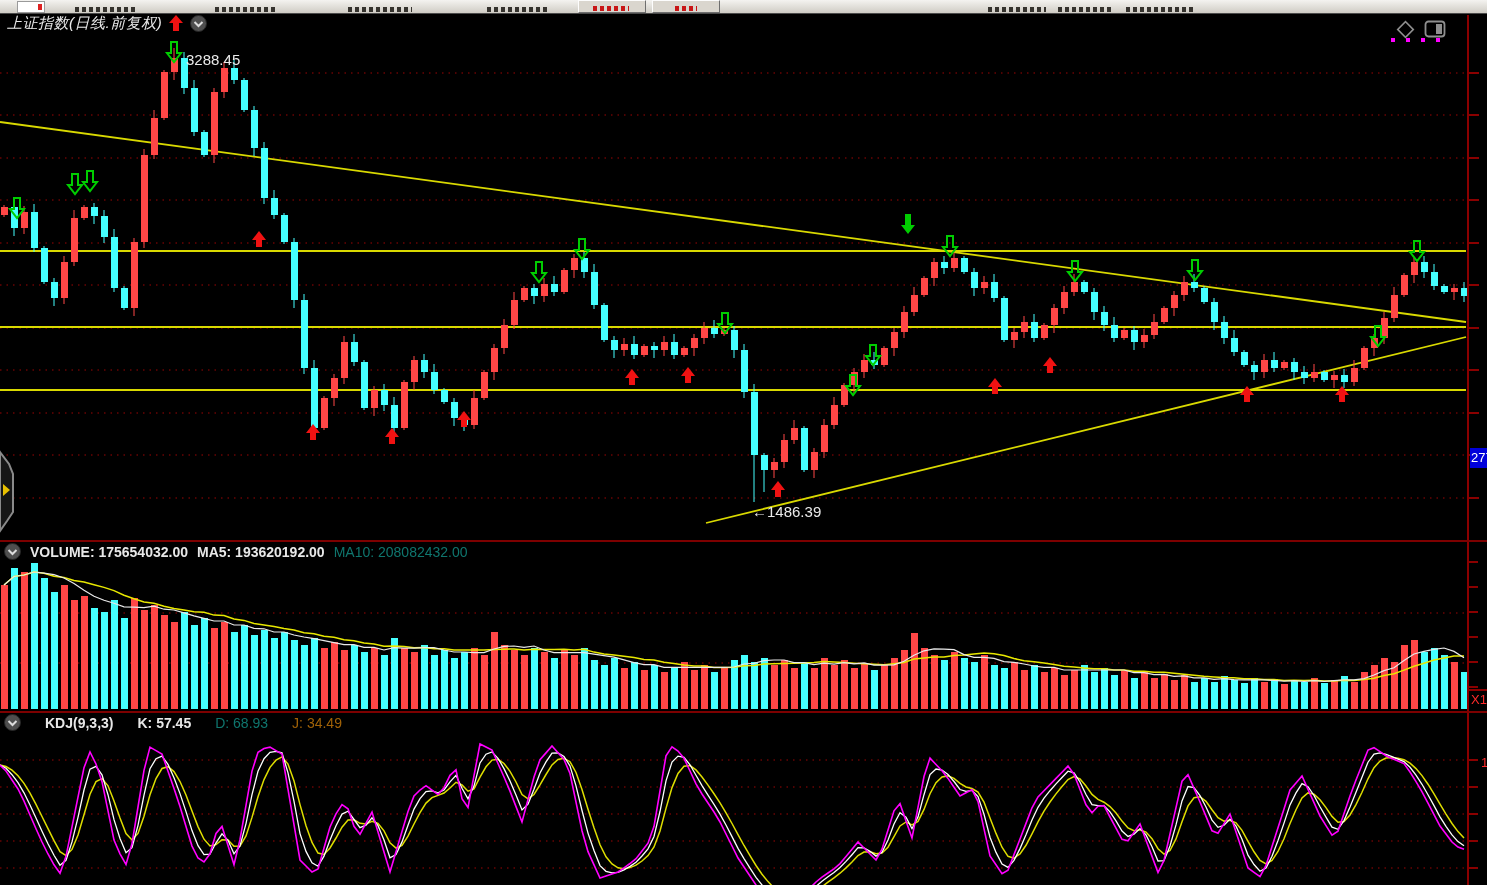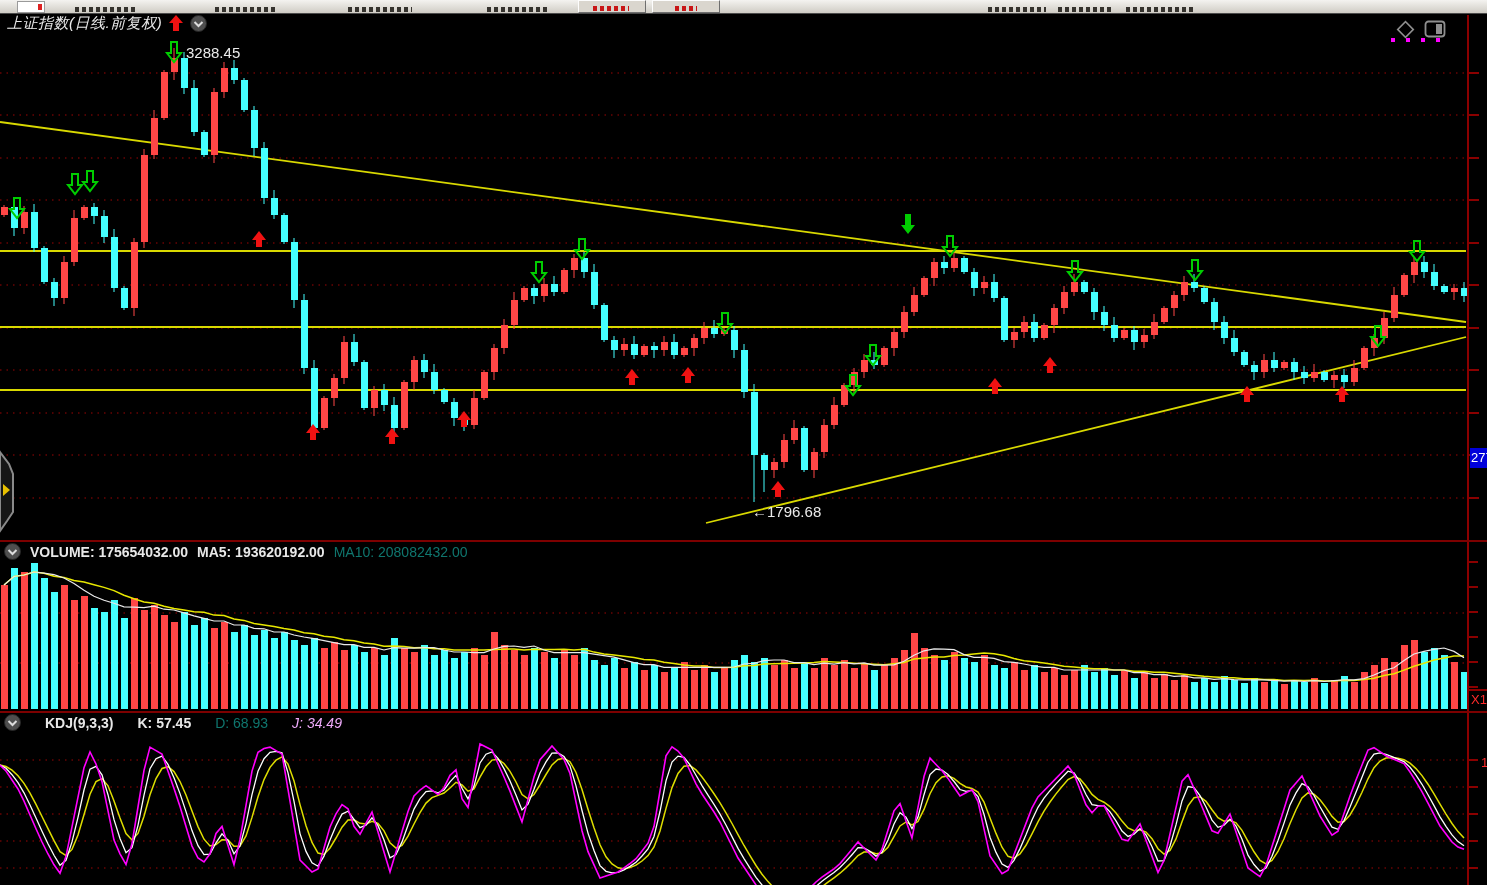--- a/index.html
+++ b/index.html
@@ -22,21 +22,21 @@
   #title-row .sym{color:#eaeaea;font-size:15px;letter-spacing:.5px;}
   .chev-circle{width:17px;height:17px;display:inline-block;}
   #corner-icons{position:absolute;top:18px;left:1394px;z-index:20;display:flex;gap:8px;align-items:center;}
   #dots{position:absolute;left:1391px;top:38px;z-index:20;}
   #dots b{position:absolute;top:0;width:4px;height:4px;background:#ff00ff;}
   .float-label{position:absolute;color:#eaeaea;font-size:15px;z-index:15;white-space:nowrap;}
   #price-tag{position:absolute;left:1470px;top:448px;width:17px;height:20px;background:#0000da;
       color:#fff;font-size:13px;line-height:20px;padding-left:1px;overflow:hidden;z-index:25;}
   #vol-header,#kdj-header{position:absolute;left:4px;display:flex;align-items:center;gap:9px;z-index:20;font-size:14px;}
   #vol-header{top:543px;}  #kdj-header{top:714px;gap:24px;}
-  .wtxt{color:#e8e8e8;font-weight:bold;} .ytxt{color:#0f766e;} .mtxt{color:#f0abfc;font-style:italic;}
+  .wtxt{color:#e8e8e8;font-weight:bold;} .ytxt{color:#0f766e;} .mtxt{color:#a16207;}
   #x1-label{position:absolute;left:1471px;top:692px;width:16px;height:26px;overflow:hidden;
       color:#ff2a2a;font-size:13px;z-index:25;}
   #kdj-right-label{position:absolute;left:1481px;top:755px;color:#ff2a2a;font-size:13px;z-index:25;}
 </style>
 </head>
 <body>
 
 <div id="menu-strip">
   <span class="mframe">
       <i></i>
@@ -607,22 +607,22 @@
     <rect x="12" y="4" width="6" height="10" fill="#8f8f8f"></rect>
   </svg>
 </div>
 <div id="dots">
   <b style="left:0"></b>
     <b style="left:15px"></b>
     <b style="left:30px"></b>
     <b style="left:45px"></b>
 </div>
 
-<div class="float-label" id="peak-label" style="left: 186px; top: 44px;">3288.45</div>
-<div class="float-label" id="trough-label" style="left: 752px; top: 503px;">←1796.68</div>
+<div class="float-label" id="peak-label" style="left: 186px; top: 51px;">3288.45</div>
+<div class="float-label" id="trough-label" style="left: 752px; top: 503px;">←1486.39</div>
 <div id="price-tag">277</div>
 
 <div id="vol-header">
   <svg class="chev-circle">
     <circle cx="8.5" cy="8.5" r="8" fill="#4f4f4f" stroke="#262626"></circle>
     <path d="M4.5 7 L8.5 11 L12.5 7" stroke="#dcdcdc" stroke-width="2" fill="none"></path>
   </svg>
   <span class="wtxt">VOLUME: 175654032.00</span>
   <span class="wtxt">MA5: 193620192.00</span>
   <span class="ytxt">MA10: 208082432.00</span>

